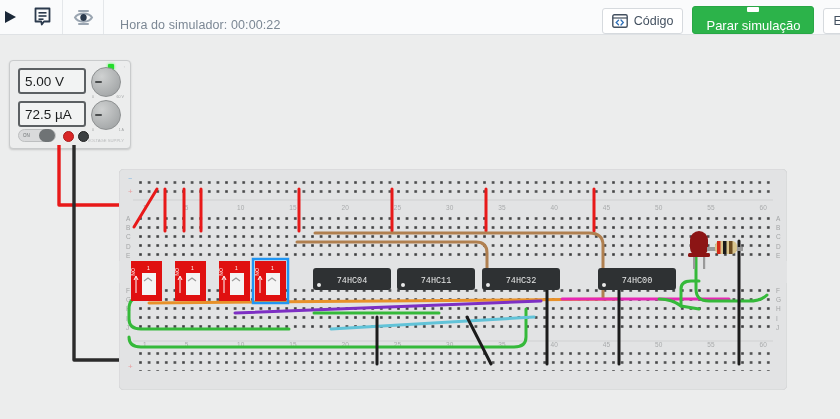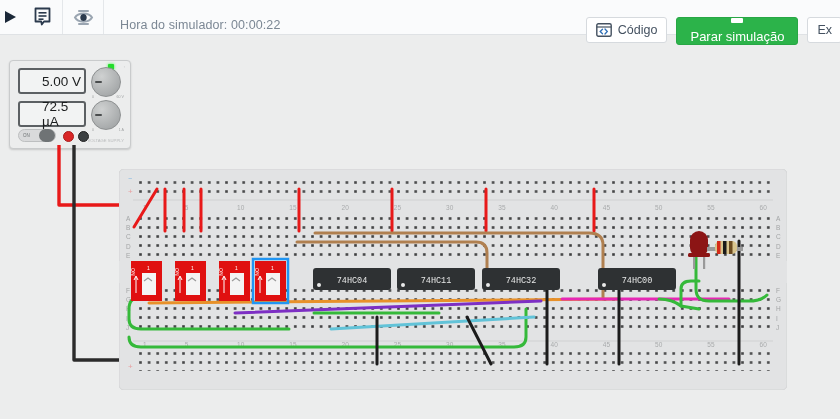--- a/index.html
+++ b/index.html
@@ -27,21 +27,21 @@
   }
   .tb-cell.play { width: 22px; padding-left: 2px; border-right: none; }
   .tb-cell.icon { width: 41px; }
   .tb-cell.sim { padding: 0 14px 0 16px; border-right: none; }
   .sim-text {
     font-size: 12.5px; color: #7b8794; white-space: nowrap;
     letter-spacing: .1px;
     margin-top: 16px;
   }
   .tb-spacer { flex: 1 1 auto; }
-  .tb-right { display: flex; align-items: flex-start; padding-right: 16px; margin-top: 17px; }
+  .tb-right { display: flex; align-items: flex-end; padding-right: 0; }
   .btn {
     display: flex; align-items: center; gap: 6px;
     height: 26px; padding: 0 9px;
     border-radius: 3px; font-size: 12.5px;
     border: 1px solid #d6dade; background: #fff; color: #445160;
     white-space: nowrap; cursor: pointer;
   }
   .btn.green {
     background: #2cb34a; border-color: #28a745; color: #fff;
     height: 28px; padding: 0 13px; font-size: 13px; border-radius: 3px;
@@ -57,21 +57,21 @@
   .psu {
     position: absolute; left: 9px; top: 60px;
     width: 122px; height: 89px;
     background: #eceded; border: 1px solid #c9cbcc;
     border-radius: 4px;
     box-shadow: 0 1px 2px rgba(0,0,0,.16);
   }
   .psu-screen {
     position: absolute; left: 8px; width: 68px; height: 26px;
     background: #f2f3f3; border: 2px solid #5c6063; border-radius: 3px;
-    display: flex; align-items: center; padding-left: 22px;
+    display: flex; align-items: center; padding-left: 5px;
     font-size: 13.5px; color: #1b1d1e; font-family: "Liberation Sans", sans-serif;
   }
   .psu-screen.v { top: 7px; }
   .psu-screen.a { top: 40px; }
   .knob {
     position: absolute; right: 9px;
     width: 30px; height: 30px; border-radius: 50%;
     background: radial-gradient(circle at 35% 30%, #cfd1d1, #a9acad 70%, #989b9c);
     border: 1px solid #8d9091;
   }

